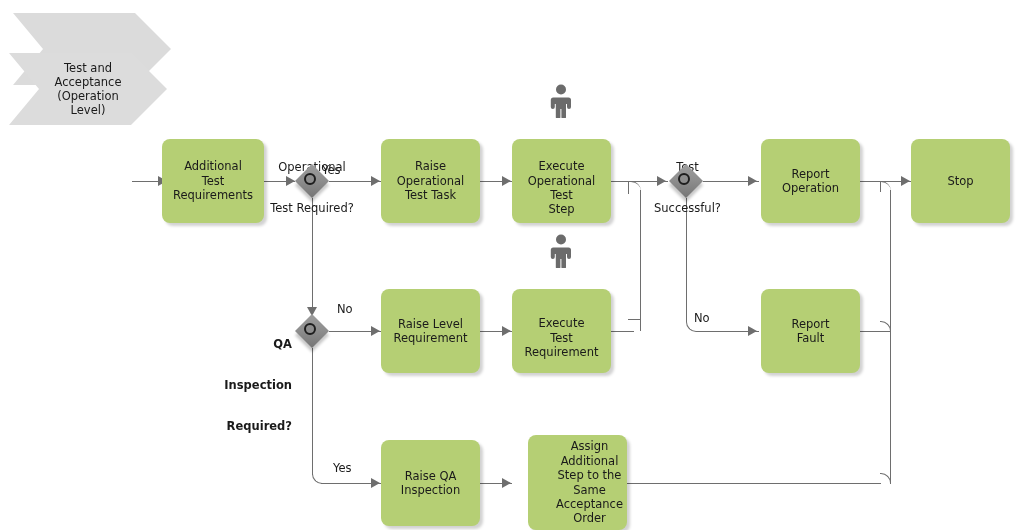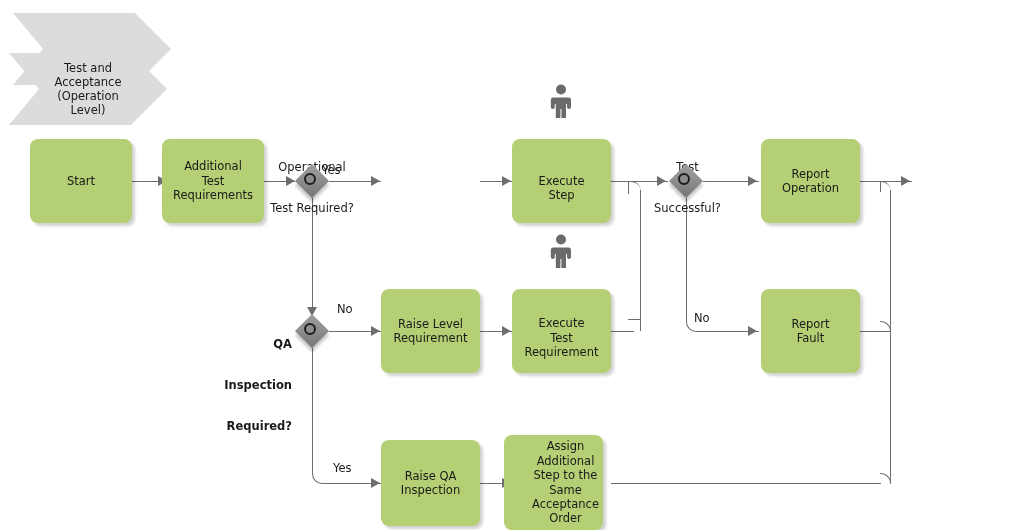--- a/index.html
+++ b/index.html
@@ -159,36 +159,41 @@
     <svg width="26" height="34" viewBox="0 0 26 34" xmlns="http://www.w3.org/2000/svg">
       <circle cx="13" cy="5.5" r="5" fill="#6b6b6b"></circle>
       <path d="M5.5 13.5 h15 a2.5 2.5 0 0 1 2.5 2.5 v7 a2 2 0 0 1 -4 0 v-3 h-1 v13 a2.3 2.3 0 0 1 -4.6 0 v-8 h-1 v8 a2.3 2.3 0 0 1 -4.6 0 v-13 h-1 v3 a2 2 0 0 1 -4 0 v-7 a2.5 2.5 0 0 1 2.5 -2.5 z" fill="#6b6b6b"></path>
     </svg>
   </div>
   <div class="lbl" style="left:511px;top:274px;width:100px;font-size:11.5px;">
     <div>Manual</div>
     <div>Step</div>
   </div>
 
-  <div class="node" style="left:30px;top:139px;width:102px;height:84px;font-size:11.5px;">
-    <div>Start</div>
-  </div>
 
   <div class="node" style="left:162px;top:139px;width:102px;height:84px;font-size:11.5px;">
     <div>
       <div>Additional</div>
       <div>Test</div>
       <div>Requirements</div>
     </div>
   </div>
 
+  <div class="node" style="left:381px;top:139px;width:99px;height:84px;font-size:11.5px;">
+    <div>
+      <div>Raise</div>
+      <div>Operational</div>
+      <div>Test Task</div>
+    </div>
+  </div>
 
   <div class="node" style="left:512px;top:139px;width:99px;height:84px;font-size:11.5px;">
     <div style="margin-top:14px;">
       <div>Execute</div>
+      <div>Operational Test</div>
       <div>Step</div>
     </div>
   </div>
 
   <div class="node" style="left:381px;top:289px;width:99px;height:84px;font-size:11.5px;">
     <div>
       <div>Raise Level</div>
       <div>Requirement</div>
     </div>
   </div>
@@ -201,21 +206,21 @@
     </div>
   </div>
 
   <div class="node" style="left:381px;top:440px;width:99px;height:86px;font-size:11.5px;">
     <div>
       <div>Raise QA</div>
       <div>Inspection</div>
     </div>
   </div>
 
-  <div class="node" style="left:504px;top:435px;width:99px;height:95px;font-size:11.5px;padding-left:28px;">
+  <div class="node" style="left:528px;top:435px;width:99px;height:95px;font-size:11.5px;padding-left:28px;">
     <div>
       <div>Assign</div>
       <div>Additional</div>
       <div>Step to the</div>
       <div>Same</div>
       <div>Acceptance</div>
       <div>Order</div>
     </div>
   </div>
 
@@ -226,20 +231,23 @@
     </div>
   </div>
 
   <div class="node" style="left:761px;top:289px;width:99px;height:84px;font-size:11.5px;">
     <div>
       <div>Report</div>
       <div>Fault</div>
     </div>
   </div>
 
+  <div class="node" style="left:911px;top:139px;width:99px;height:84px;font-size:11.5px;">
+    <div>Stop</div>
+  </div>
 
   <div class="gate" style="left:295px;top:164px;">
     <div class="dia"></div>
     <div class="ring"></div>
   </div>
 
   <div class="gate" style="left:295px;top:314px;">
     <div class="dia"></div>
     <div class="ring"></div>
   </div>

